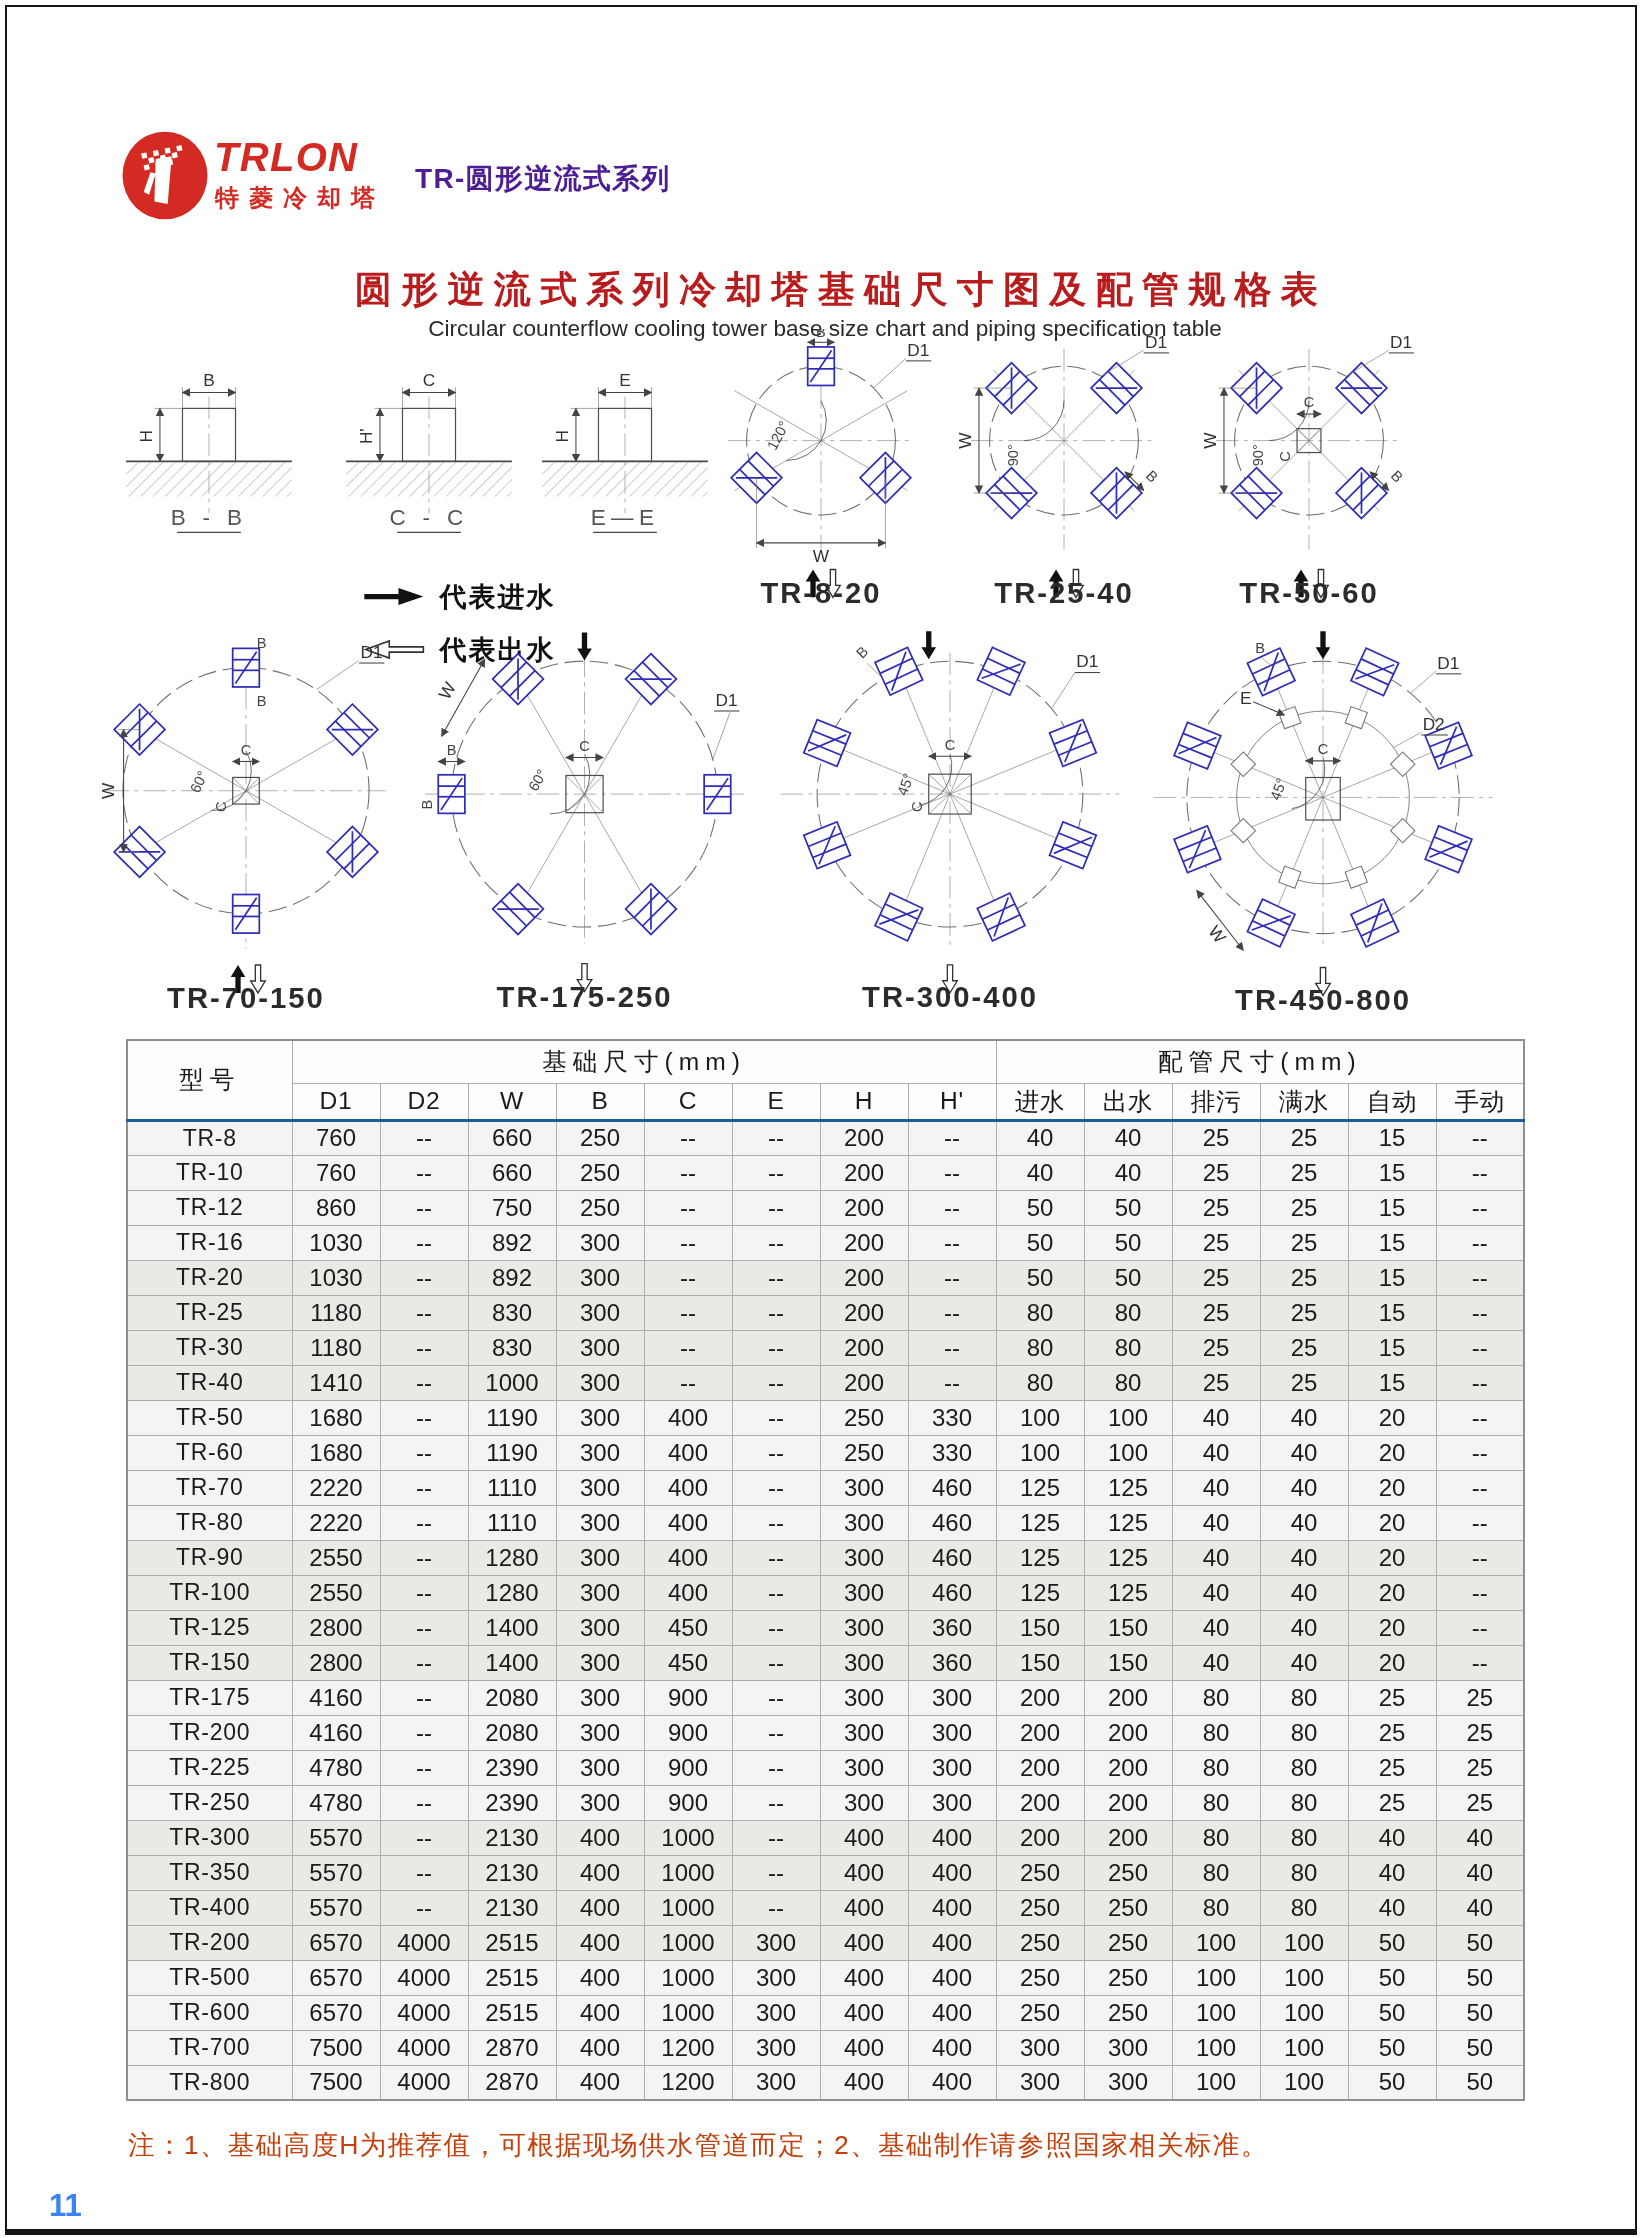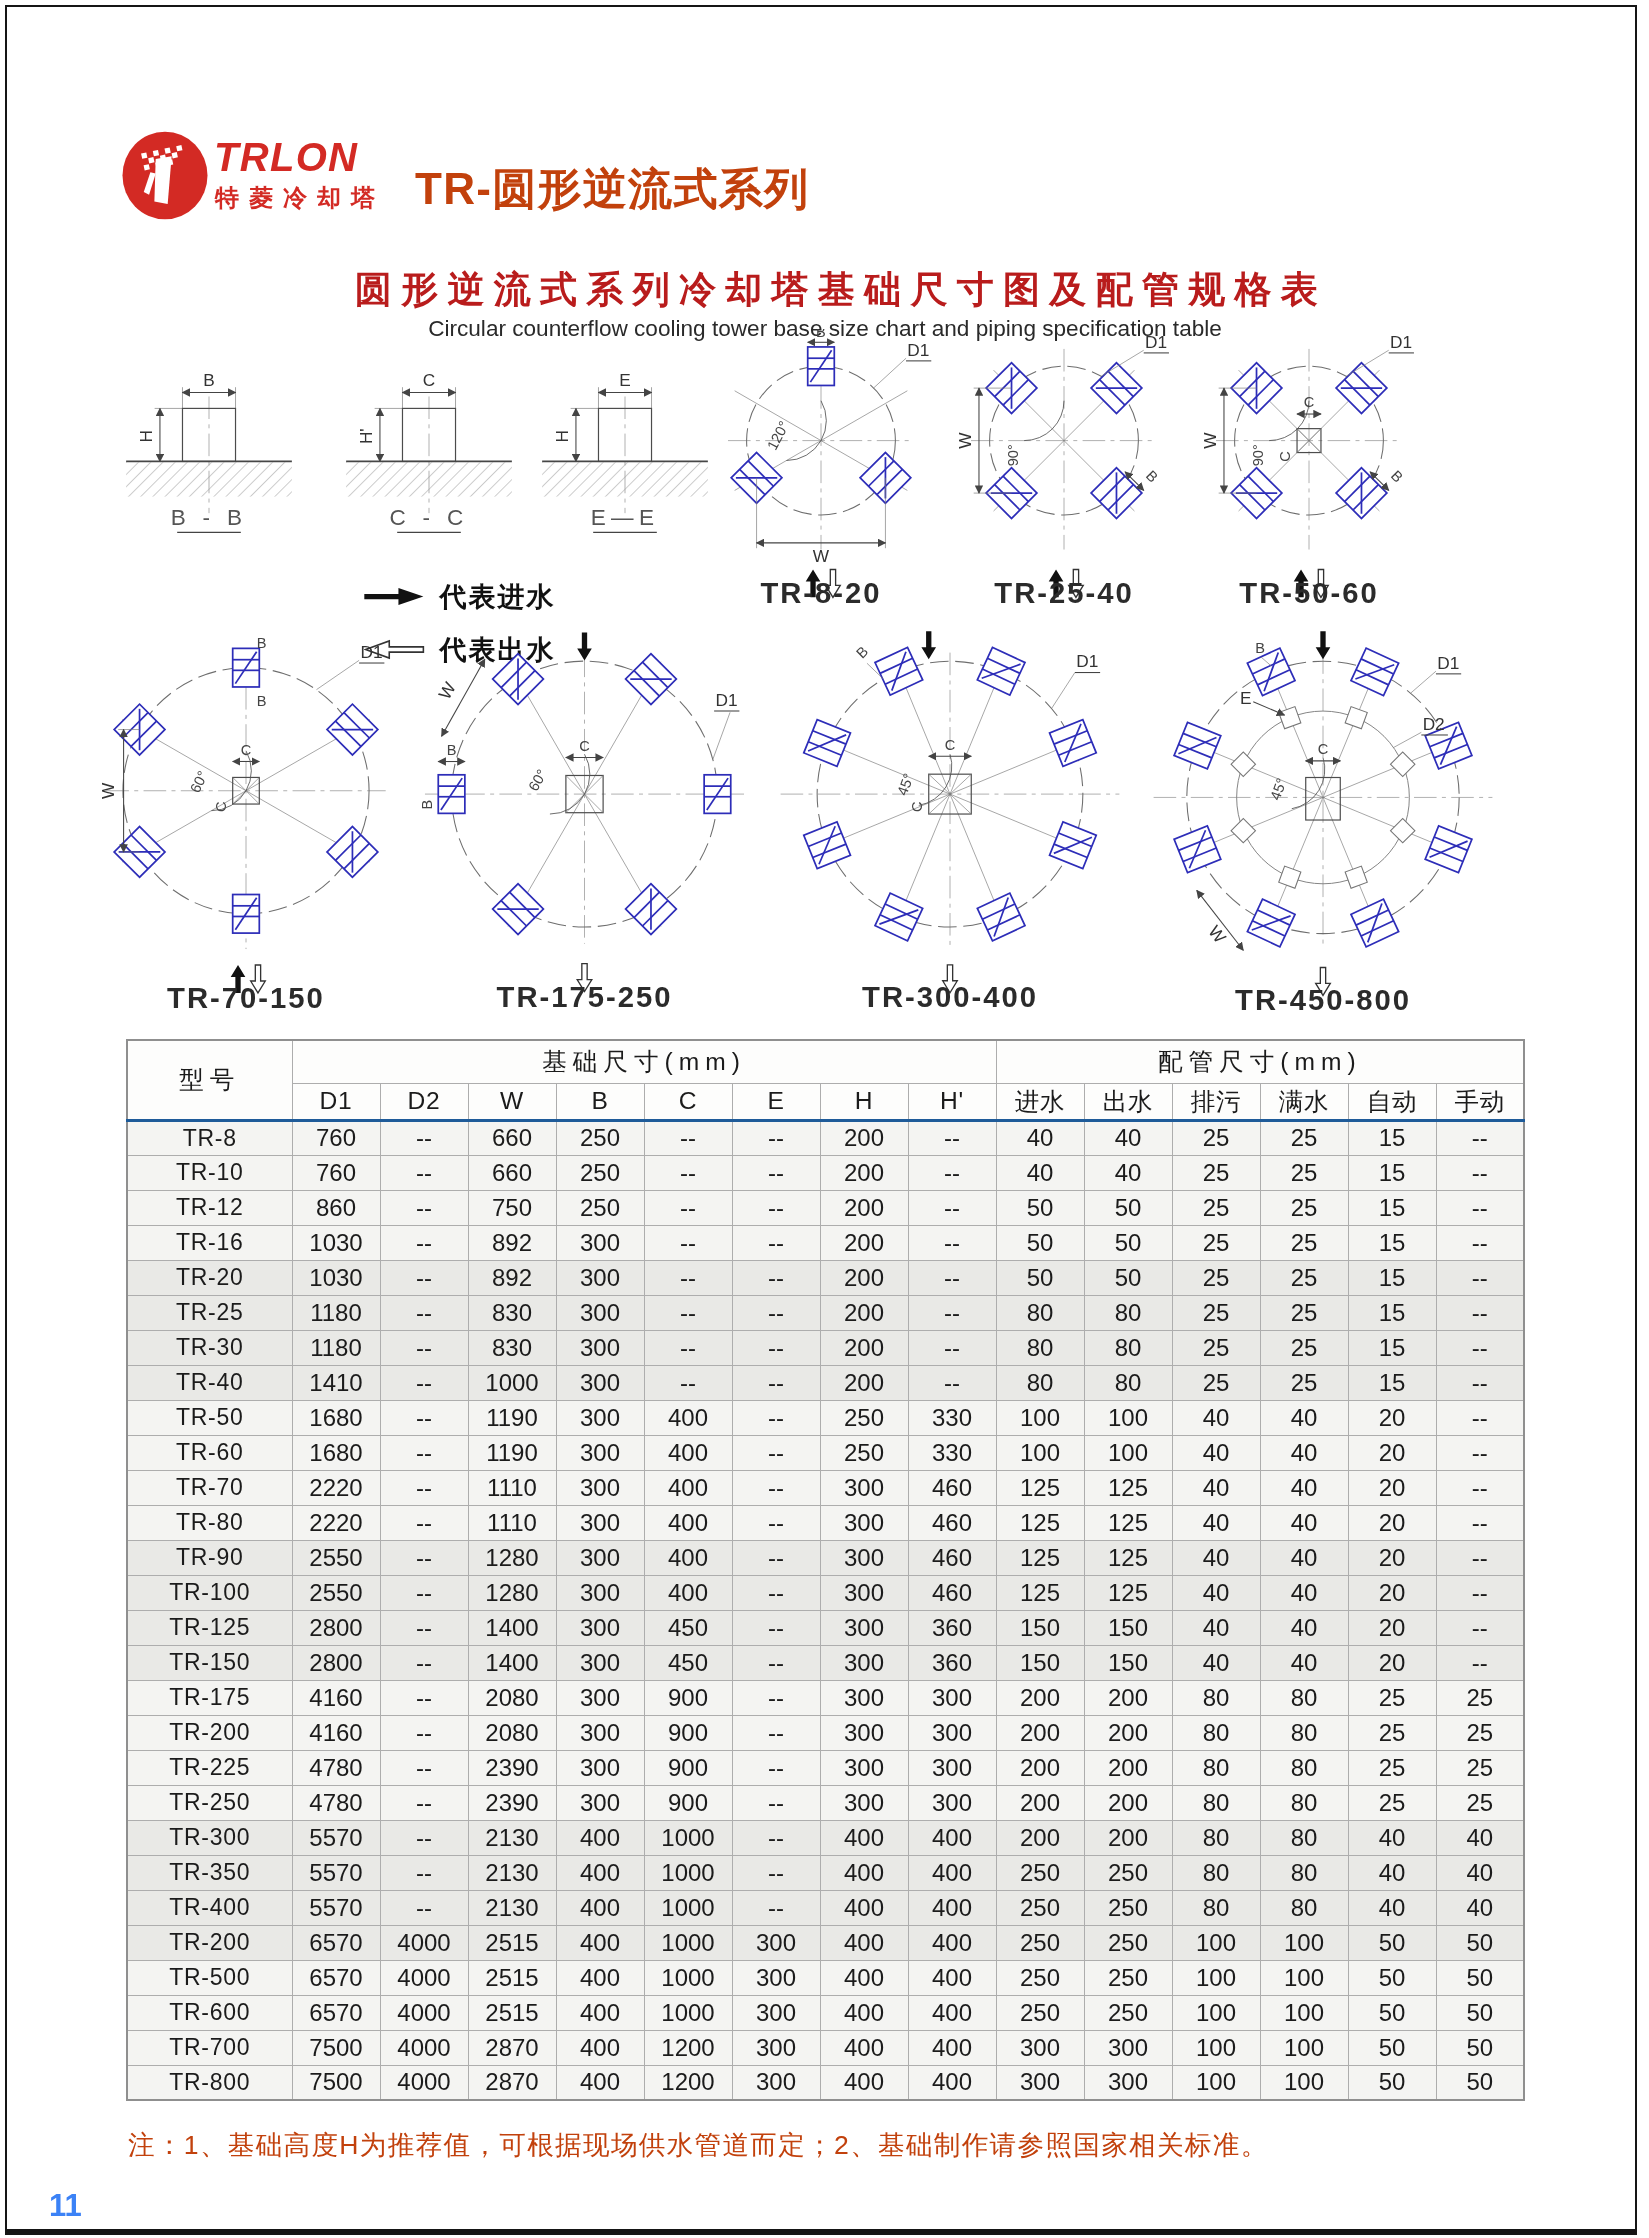--- a/index.html
+++ b/index.html
@@ -7,22 +7,22 @@
         font-family:"Liberation Sans",sans-serif;color:#1b1b1b;overflow:hidden;}
   .frame{position:absolute;left:5.3px;top:5.3px;right:13.3px;bottom:4px;
          border:2.7px solid #151515;border-bottom-width:6px;pointer-events:none;}
 
   
   .logo-circle{position:absolute;left:121px;top:131px;}
   .brand-name{position:absolute;left:214px;top:135px;font-size:40px;font-weight:900;
               font-style:italic;color:#d32a24;letter-spacing:1.3px;}
   .brand-sub{position:absolute;left:215px;top:182px;font-size:24px;font-weight:700;
              color:#d32a24;letter-spacing:10px;white-space:nowrap;}
-  .series-title{position:absolute;left:415px;top:160px;font-size:44px;font-weight:800;
-                color:#c2410c;letter-spacing:1.3px;white-space:nowrap;}
+  .series-title{position:absolute;left:415px;top:160px;font-size:28px;font-weight:800;
+                color:#4c1d95;letter-spacing:1.3px;white-space:nowrap;}
 
   .main-title-cn{position:absolute;left:0;top:265px;width:100%;text-align:center;
                  font-size:37px;font-weight:700;color:#b91c1c;letter-spacing:9.3px;padding-left:16px;}
   .main-title-en{position:absolute;left:0;top:316px;width:100%;text-align:center;
                  font-size:22.6px;font-weight:400;color:#2a2a2a;}
 
   
   svg text{font-family:"Liberation Sans",sans-serif;}
   .circ{fill:none;stroke:#6e6e6e;stroke-width:1.6;stroke-dasharray:28 10;}
   .circ2{fill:none;stroke:#7c7c7c;stroke-width:1.4;}

